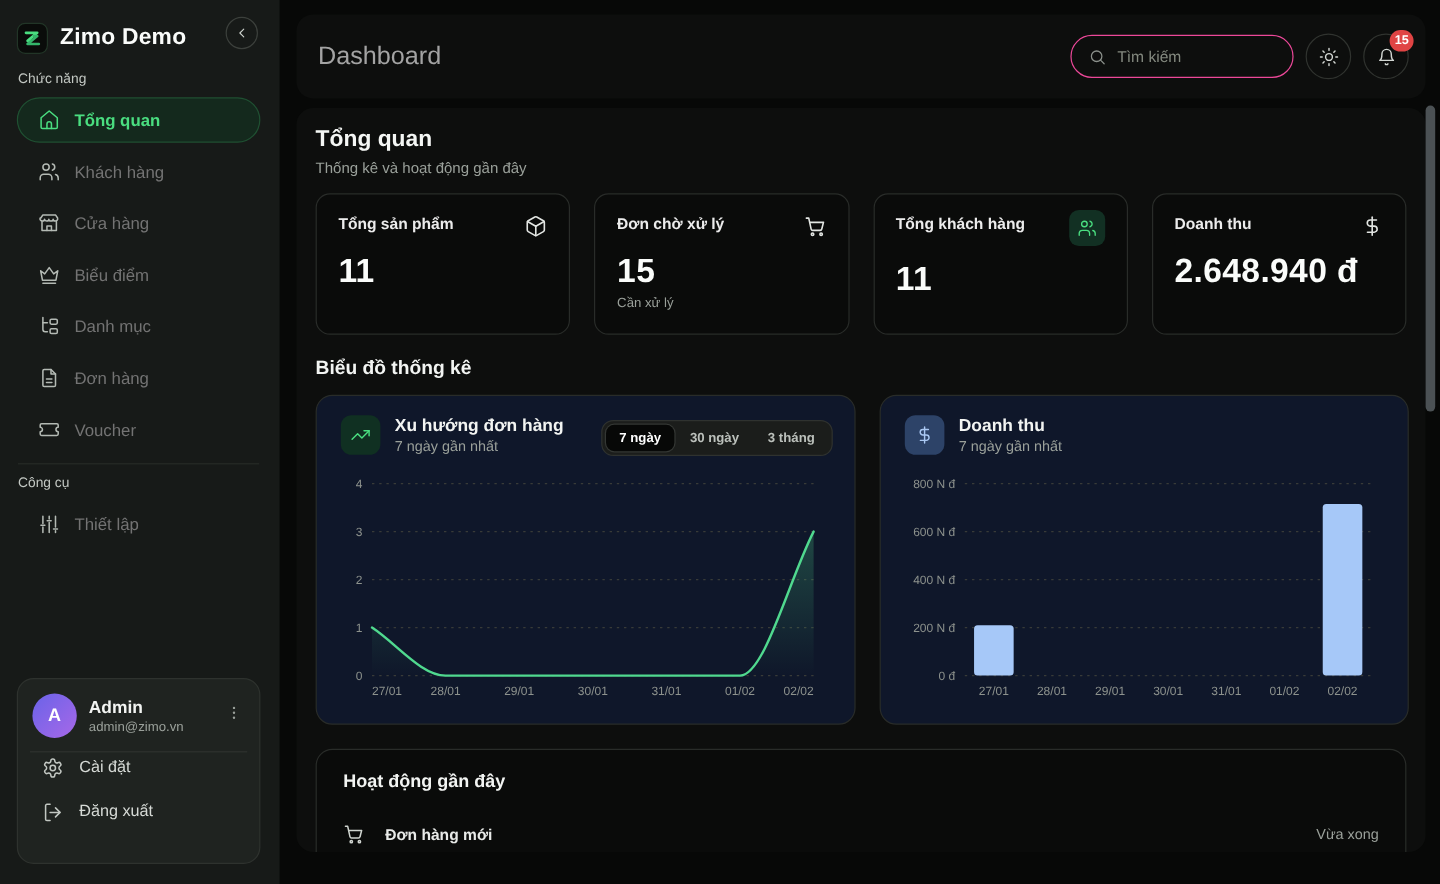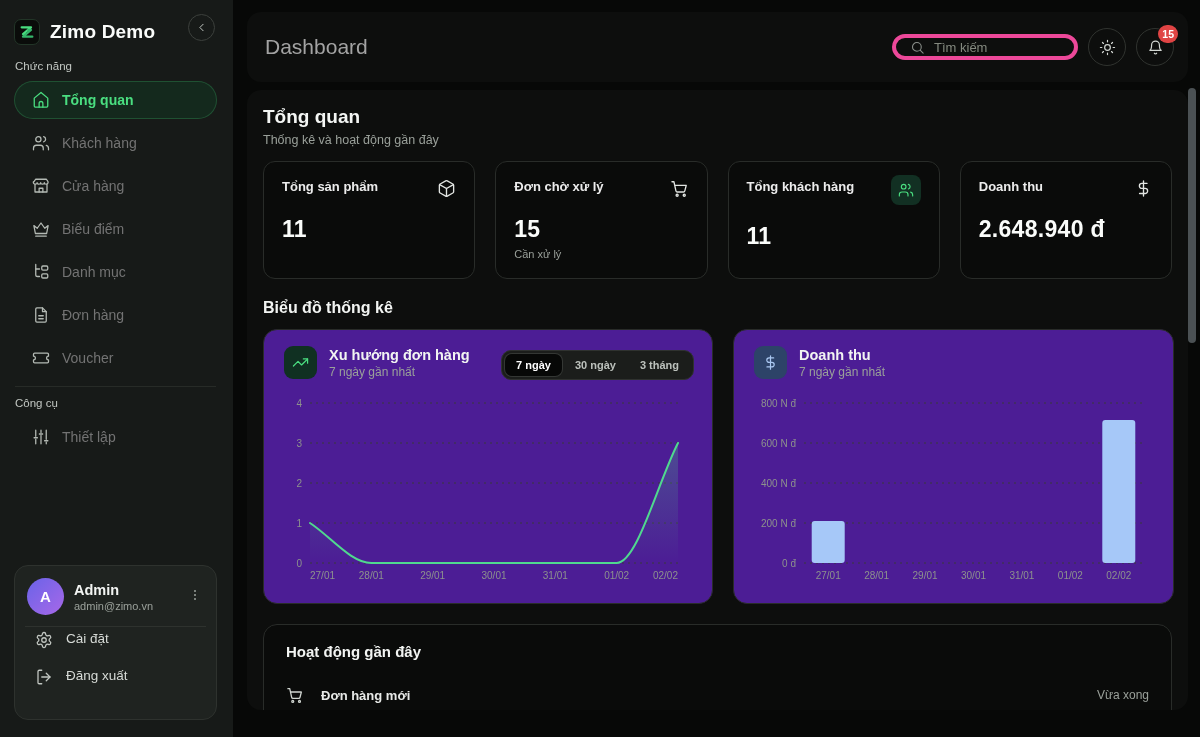--- a/index.html
+++ b/index.html
@@ -60,21 +60,21 @@
 
   
   .header-panel {
     position:absolute; left:247px; top:12px; width:941px; height:70px;
     background:#0d0e0d; border-radius:14px;
     display:flex; align-items:center; padding:0 14px 0 18px;
   }
   .page-title { font-size:21px; font-weight:400; color:#a3a3a3; }
   .header-right { margin-left:auto; display:flex; align-items:center; gap:10px; }
   .search-box {
-    width:186px; height:26px; border-radius:19px; border:4px solid #ec4899;
+    width:186px; height:36px; border-radius:19px; border:1px solid #ec4899;
     display:flex; align-items:center; gap:9px; padding:0 14px; color:#8a8f8a;
   }
   .search-box input {
     background:transparent; border:none; outline:none; color:#d7dbd7;
     font-size:13px; width:120px; font-family:inherit;
   }
   .search-box input::placeholder { color:#84897f; }
   .round-btn {
     width:38px; height:38px; border-radius:50%; border:1px solid #30332f; background:transparent;
     color:#d3d7d3; display:flex; align-items:center; justify-content:center; cursor:pointer; position:relative;
@@ -97,27 +97,27 @@
   .stat-card {
     flex:1; height:118px; background:#0a0b0a; border:1px solid #292c29; border-radius:12px; padding:17px 18px;
   }
   .stat-top { display:flex; align-items:flex-start; justify-content:space-between; }
   .stat-label { font-size:13px; font-weight:600; color:#ececec; }
   .stat-icon { color:#e2e5e2; }
   .stat-icon-box {
     width:30px; height:30px; border-radius:8px; background:#123023;
     display:flex; align-items:center; justify-content:center; color:#4ade80; margin-top:-4px;
   }
-  .stat-value { font-size:23px; font-weight:700; color:#fafcfa; margin-top:18px; letter-spacing:.3px; }
+  .stat-value { font-size:28px; font-weight:700; color:#fafcfa; margin-top:12px; letter-spacing:.3px; }
   .stat-sub { font-size:11px; color:#9aa09a; margin-top:5px; }
 
   .charts-heading { font-size:16px; font-weight:700; color:#f2f4f2; margin-top:20px; }
   .charts-row { display:flex; gap:20px; margin-top:12px; }
   .chart-card {
-    background:#4c1d95; border:1px solid #292c29; border-radius:14px; height:275px; padding:16px 20px; position:relative;
+    background:#0f172a; border:1px solid #292c29; border-radius:14px; height:275px; padding:16px 20px; position:relative;
   }
   .chart-card.line { width:450px; }
   .chart-card.bar { flex:1; }
   .chart-head { display:flex; align-items:center; gap:12px; }
   .chart-icon-box {
     width:33px; height:33px; border-radius:9px; display:flex; align-items:center; justify-content:center;
   }
   .chart-icon-box.green { background:#103022; color:#4ade80; }
   .chart-icon-box.blue  { background:#2d4368; color:#aac8f2; }
   .chart-title { font-size:14.5px; font-weight:700; color:#f2f4f2; }

